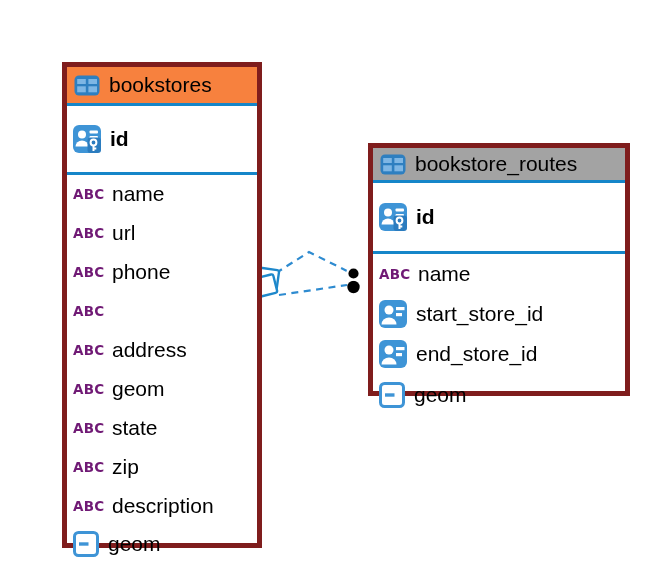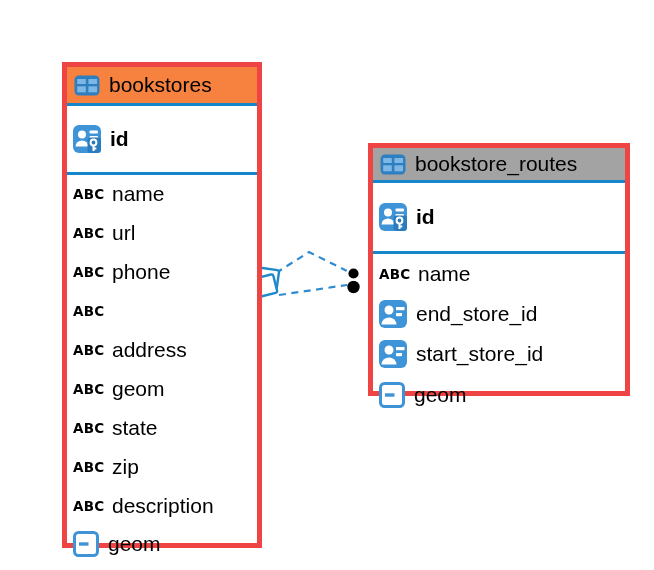--- a/index.html
+++ b/index.html
@@ -2,21 +2,21 @@
 <html><head>
 <meta charset="utf-8">
 <style>
   html,body{margin:0;padding:0;}
   body{
     width:654px;height:570px;position:relative;background:#ffffff;
     font-family:"Liberation Sans",sans-serif;color:#000;overflow:hidden;
   }
   .canvas{position:absolute;inset:0;}
   .table{
-    position:absolute;background:#fff;border:5px solid #ef4444;
+    position:absolute;background:#fff;border:5px solid #7f1d1d;
     box-sizing:border-box;display:flex;flex-direction:column;
   }
   .t-left{left:62px;top:62px;width:200px;height:486px;}
   .t-right{left:368px;top:143px;width:262px;height:253px;}
   .thead{
     display:flex;align-items:center;gap:9px;padding:0 7px;
     border-bottom:3px solid #1586C9;flex:0 0 auto;
   }
   .t-left .thead{height:36px;background:#F7813E;}
   .t-right .thead{height:32px;background:#a3a3a3;}
@@ -24,21 +24,21 @@
   .pkrow{
     display:flex;align-items:center;gap:9px;padding:12px 6px;
     border-bottom:3px solid #1586C9;font-weight:bold;font-size:21px;flex:0 0 auto;
   }
   .t-left .pkrow{height:42px;}
   .t-right .pkrow{height:44px;}
   .colrow{display:flex;align-items:center;gap:9px;padding:0 6px;font-size:21px;flex:0 0 auto;}
   .t-left .colrow{height:38.9px;}
   .t-right .colrow{height:40.2px;}
   .abc{
-    color:#000000;font-weight:800;font-size:13.5px;letter-spacing:.3px;
+    color:#701a75;font-weight:800;font-size:13.5px;letter-spacing:.3px;
     width:30px;flex:0 0 30px;text-align:left;font-family:"DejaVu Sans","Liberation Sans",sans-serif;
     user-select:none;
   }
   .icn{flex:0 0 auto;display:block;}
   .rel-layer{position:absolute;left:0;top:0;pointer-events:none;}
   .rel-layer [data-interactable="true"]{pointer-events:auto;}
 </style>
 </head>
 <body>
 
@@ -162,31 +162,31 @@
       <span data-interactable="false">name</span>
     </div>
     <div class="colrow" data-interactable="true">
       <svg class="icn" width="28" height="28" viewBox="0 0 28 28" data-interactable="false">
         <rect width="28" height="28" rx="6" fill="#3E94D6"></rect>
         <rect x="17" y="7" width="8.5" height="3.2" fill="#fff"></rect>
         <rect x="17" y="13" width="6" height="3.2" fill="#fff"></rect>
         <circle cx="10" cy="10" r="4.5" fill="#fff"></circle>
         <path d="M2.5 24.5 a7.5 7 0 0 1 15 0 z" fill="#fff"></path>
       </svg>
-      <span data-interactable="false">end_store_id</span>
+      <span data-interactable="false">start_store_id</span>
     </div>
     <div class="colrow" data-interactable="true">
       <svg class="icn" width="28" height="28" viewBox="0 0 28 28" data-interactable="false">
         <rect width="28" height="28" rx="6" fill="#3E94D6"></rect>
         <rect x="17" y="7" width="8.5" height="3.2" fill="#fff"></rect>
         <rect x="17" y="13" width="6" height="3.2" fill="#fff"></rect>
         <circle cx="10" cy="10" r="4.5" fill="#fff"></circle>
         <path d="M2.5 24.5 a7.5 7 0 0 1 15 0 z" fill="#fff"></path>
       </svg>
-      <span data-interactable="false">start_store_id</span>
+      <span data-interactable="false">end_store_id</span>
     </div>
     <div class="colrow" data-interactable="true">
       <svg class="icn" width="26" height="26" viewBox="0 0 26 26" data-interactable="false">
         <rect x="1.5" y="1.5" width="23" height="23" rx="4" fill="#fff" stroke="#3E94D6" stroke-width="3"></rect>
         <rect x="6" y="11.3" width="9.5" height="3.4" fill="#3E94D6"></rect>
       </svg>
       <span data-interactable="false">geom</span>
     </div>
   </div>
 

